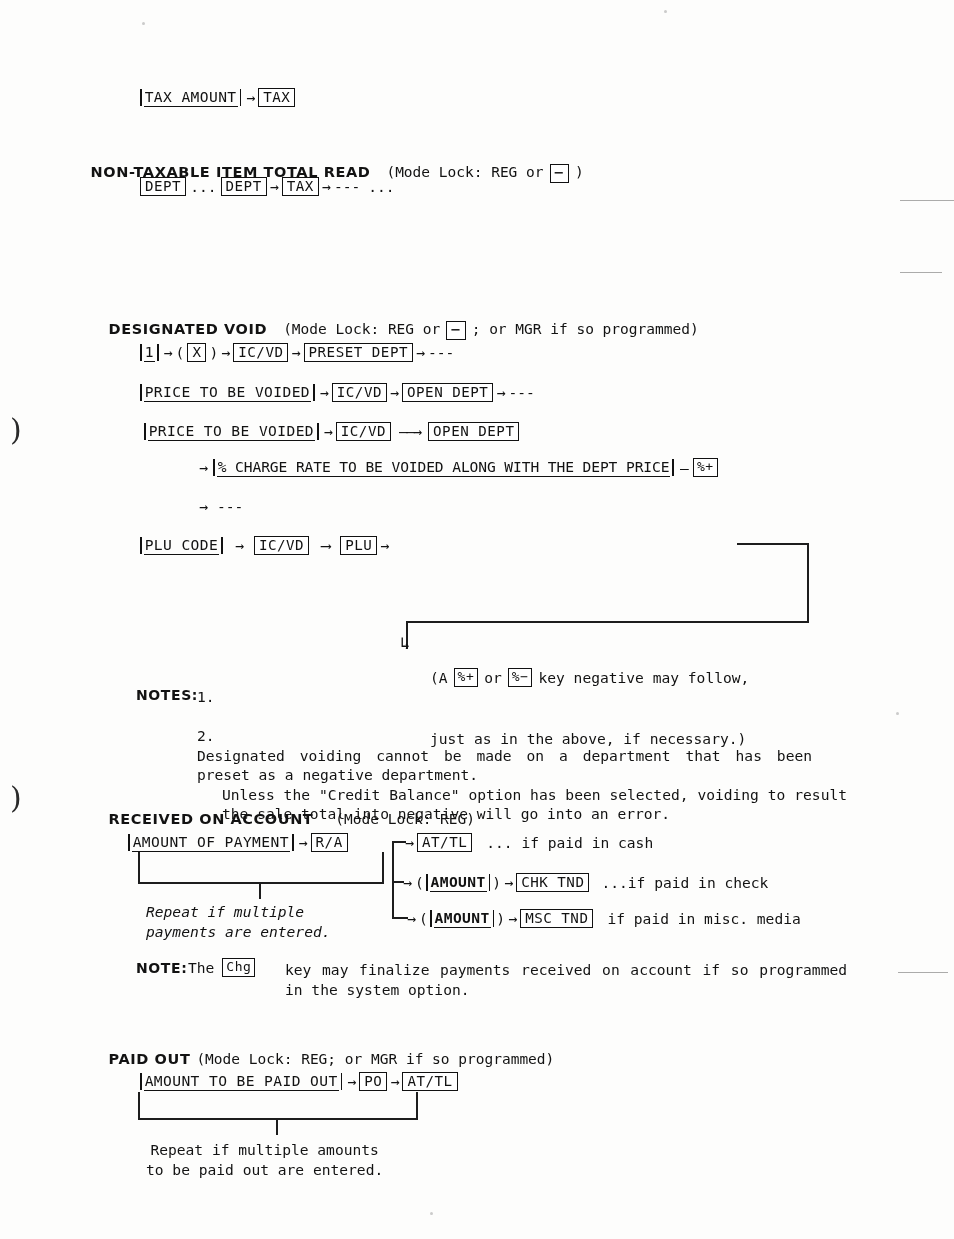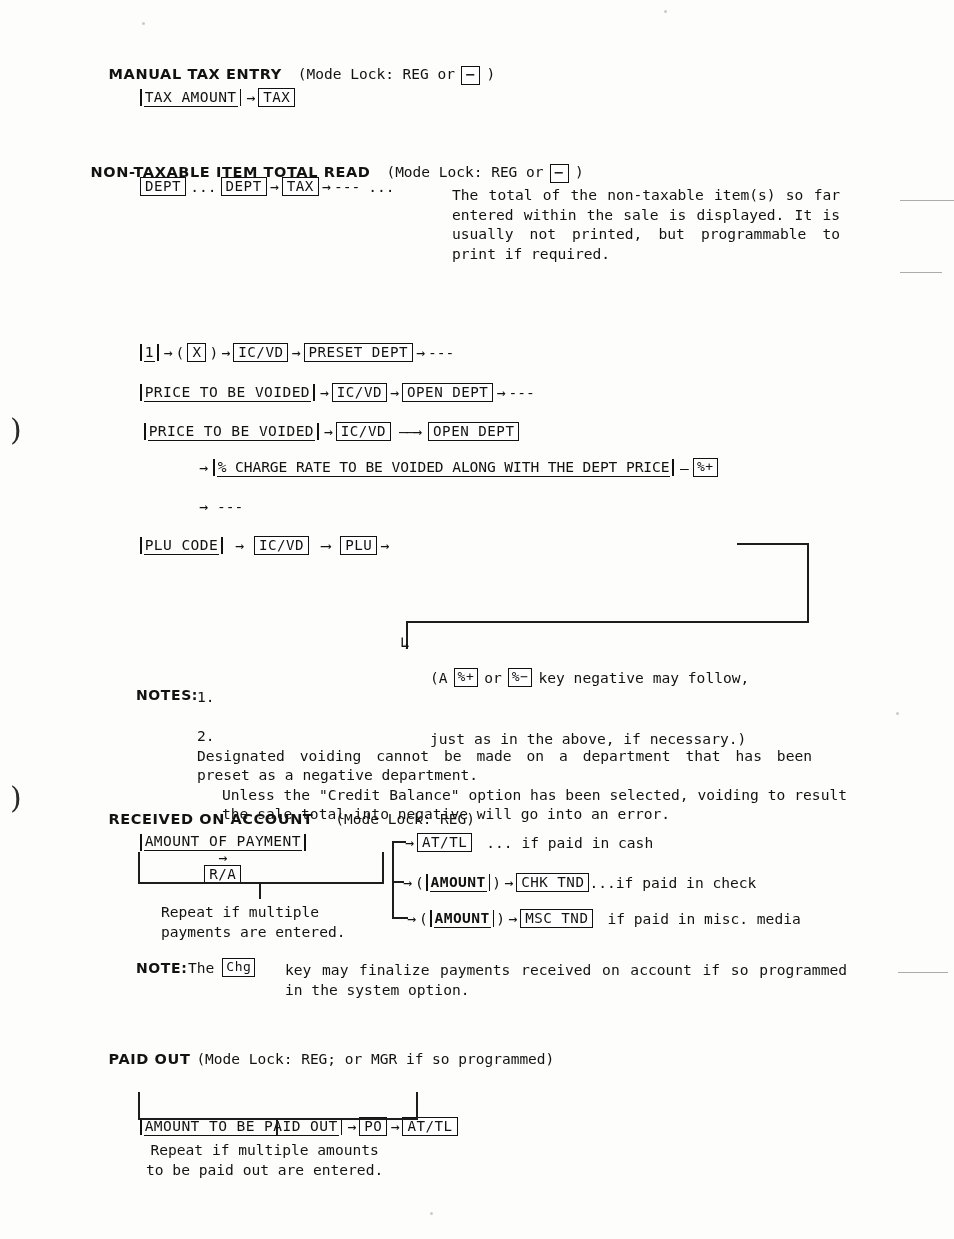--- a/index.html
+++ b/index.html
@@ -116,23 +116,20 @@
   <div class="marginmark" style="left:10px; top:780px;">)</div>
 
   <div class="artifact" style="left:900px; top:200px; width:54px; height:1.4px;"></div>
   <div class="artifact" style="left:900px; top:272px; width:42px; height:1.4px;"></div>
   <div class="artifact" style="left:898px; top:972px; width:50px; height:1.3px;"></div>
   <div class="speck" style="left:142px; top:22px; width:3px; height:3px;"></div>
   <div class="speck" style="left:664px; top:10px; width:3px; height:3px;"></div>
   <div class="speck" style="left:430px; top:1212px; width:3px; height:3px;"></div>
   <div class="speck" style="left:896px; top:712px; width:3px; height:3px;"></div>
 
-  <div class="abs hdr" style="left:86px; top:50px;">
-    <span>MANUAL TAX ENTRY</span><span class="modes" style="margin-left:16px;">(Mode Lock: REG or</span><span class="key sm" style="margin:0 6px;">−</span><span class="modes">)</span>
-  </div>
 
   <div class="row" style="left:138px; top:88px;">
     <span class="entry"><i class="bar"></i><span class="txt">TAX AMOUNT</span><i class="bar"></i></span>
     <span class="arw">→</span>
     <span class="key">TAX</span>
   </div>
 
   <div class="abs hdr" style="left:68px; top:148px;">
     <span>NON-TAXABLE ITEM TOTAL READ</span><span class="modes" style="margin-left:16px;">(Mode Lock: REG or</span><span class="key sm" style="margin:0 6px;">−</span><span class="modes">)</span>
   </div>
@@ -141,22 +138,24 @@
     <span class="key">DEPT</span>
     <span style="padding:0 4px;">...</span>
     <span class="key">DEPT</span>
     <span class="arw">→</span>
     <span class="key">TAX</span>
     <span class="arw">→</span>
     <span class="dash3">---</span>
     <span style="padding-left:8px;">...</span>
   </div>
 
-  <div class="abs body-txt just" style="left:452px; top:185px; width:388px;">The total of the non-taxable item(s) so far entered within the sale is displayed.  It is usually not printed, but programmable to print if required.</div>
-
+
+  <div class="abs hdr" style="left:86px; top:305px;">
+    <span>DESIGNATED VOID</span><span class="modes" style="margin-left:16px;">(Mode Lock: REG or</span><span class="key sm" style="margin:0 6px;">−</span><span class="modes">; or MGR if so programmed)</span>
+  </div>
 
   <div class="row" style="left:138px; top:343px;">
     <span class="entry"><i class="bar"></i><span class="txt">1</span><i class="bar"></i></span>
     <span class="arw">→</span>
     <span>(</span>
     <span class="key" style="margin:0 3px;">X</span>
     <span>)</span>
     <span class="arw">→</span>
     <span class="key">IC/VD</span>
     <span class="arw">→</span>
@@ -230,21 +229,21 @@
 
   <div class="abs body-txt" style="left:197px; top:726px; width:650px;">
     <span class="abs" style="left:0; top:0;">2.</span>
     <div class="just" style="margin-left:25px; width:625px;">Unless the "Credit Balance" option has been selected, voiding to result the sale total into negative will go into an error.</div>
   </div>
 
   <div class="abs hdr" style="left:86px; top:795px;">
     <span>RECEIVED ON ACCOUNT</span><span class="modes" style="margin-left:22px;">(Mode Lock: REG)</span>
   </div>
 
-  <div class="row" style="left:138px; top:833px;flex-direction:column;">
+  <div class="row" style="left:126px; top:833px;">
     <span class="entry"><i class="bar"></i><span class="txt">AMOUNT OF PAYMENT</span><i class="bar"></i></span>
     <span class="arw">→</span>
     <span class="key">R/A</span>
   </div>
 
   <div class="ln vl" style="left:392px; top:841px; height:78px;"></div>
 
   <div class="ln hl" style="left:392px; top:841px; width:14px;"></div>
   <div class="row" style="left:402px; top:833px;">
     <span class="arw">→</span>
@@ -253,55 +252,55 @@
   </div>
 
   <div class="ln hl" style="left:392px; top:881px; width:12px;"></div>
   <div class="row" style="left:400px; top:873px;">
     <span class="arw">→</span>
     <span>(</span>
     <span class="entry bold"><i class="bar"></i><span class="txt">AMOUNT</span><i class="bar"></i></span>
     <span>)</span>
     <span class="arw">→</span>
     <span class="key">CHK TND</span>
-    <span class="body-txt" style="">...if paid in check</span>
+    <span class="body-txt" style="padding-left:12px;">...if paid in check</span>
   </div>
 
   <div class="ln hl" style="left:392px; top:917px; width:16px;"></div>
   <div class="row" style="left:404px; top:909px;">
     <span class="arw">→</span>
     <span>(</span>
     <span class="entry bold"><i class="bar"></i><span class="txt">AMOUNT</span><i class="bar"></i></span>
     <span>)</span>
     <span class="arw">→</span>
     <span class="key">MSC TND</span>
     <span class="body-txt" style="padding-left:14px;">if paid in misc. media</span>
   </div>
 
   <div class="brace" style="left:138px; top:852px;">
     <div class="seg vl" style="left:0; top:0; width:1.7px; height:32px;"></div>
     <div class="seg hl" style="left:0; top:30px; width:246px; height:1.7px;"></div>
     <div class="seg vl" style="left:244px; top:0; width:1.7px; height:32px;"></div>
     <div class="seg vl" style="left:121px; top:30px; width:1.7px; height:17px;"></div>
   </div>
-  <div class="abs body-txt" style="left:161px; top:902px;">Repeat if multiple
+  <div class="abs body-txt" style="left:146px; top:902px;font-style:italic;">Repeat if multiple
 payments are entered.</div>
 
   <div class="abs hdr" style="left:136px; top:960px; font-size:14px;">NOTE:</div>
   <div class="row" style="left:188px; top:958px;">
     <span class="body-txt">The</span>
     <span class="key sm" style="margin:0 8px;">Chg</span>
   </div>
   <div class="abs body-txt just" style="left:285px; top:960px; width:562px;">key may finalize payments received on account if so programmed in the system option.</div>
 
   <div class="abs hdr" style="left:86px; top:1035px;">
     <span>PAID OUT</span><span class="modes" style="margin-left:6px;">(Mode Lock: REG; or MGR if so programmed)</span>
   </div>
 
-  <div class="row" style="left:138px; top:1117px;">
+  <div class="row" style="left:138px; top:1072px;">
     <span class="entry"><i class="bar"></i><span class="txt">AMOUNT TO BE PAID OUT</span><i class="bar"></i></span>
     <span class="arw">→</span>
     <span class="key">PO</span>
     <span class="arw">→</span>
     <span class="key">AT/TL</span>
   </div>
 
   <div class="brace" style="left:138px; top:1092px;">
     <div class="seg vl" style="left:0; top:0; width:1.7px; height:28px;"></div>
     <div class="seg hl" style="left:0; top:26px; width:280px; height:1.7px;"></div>

